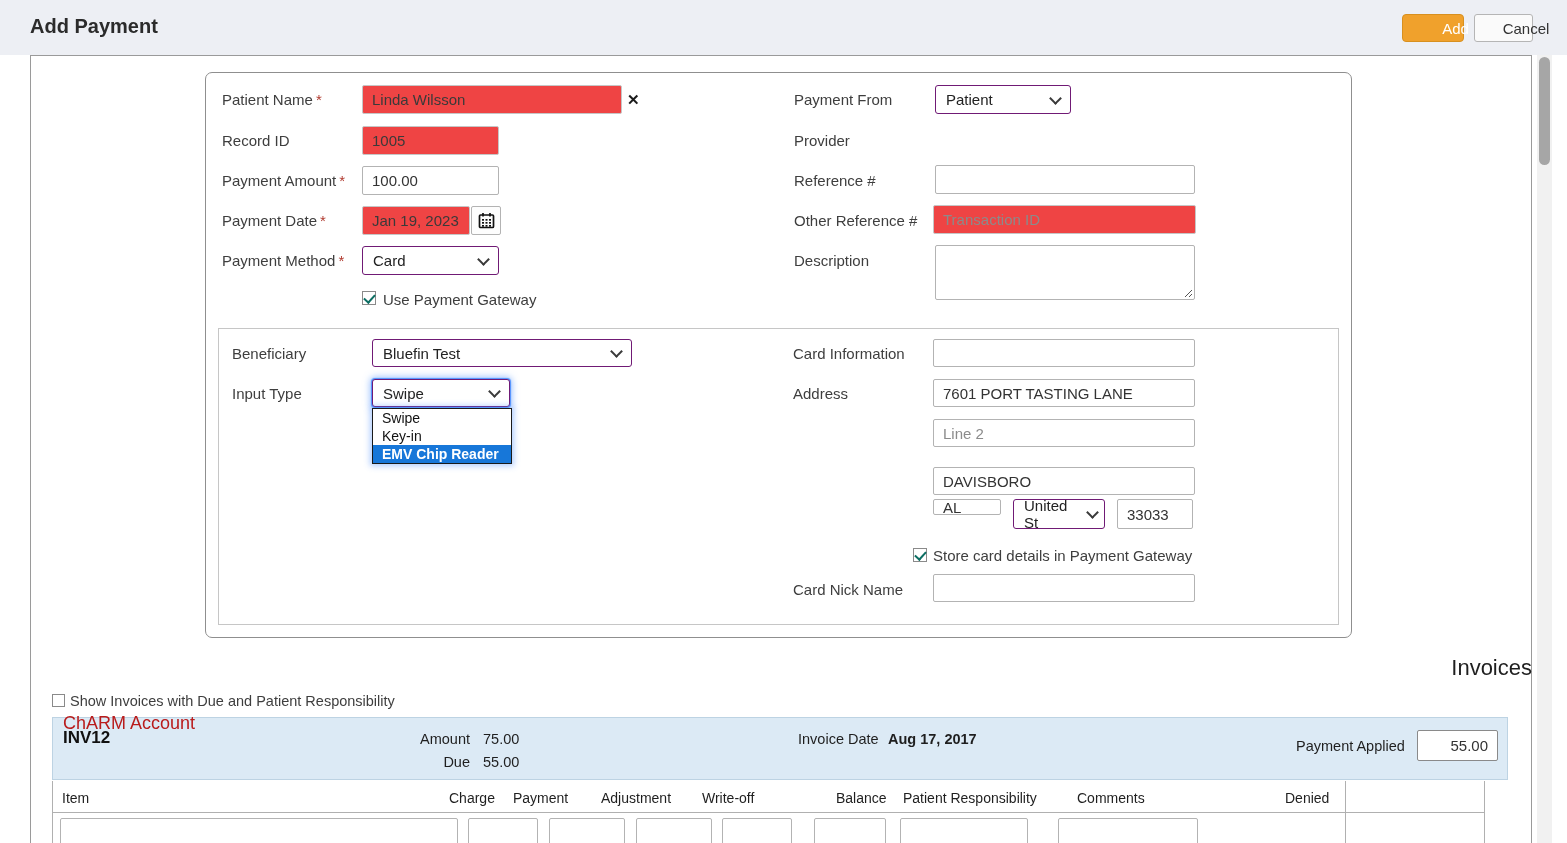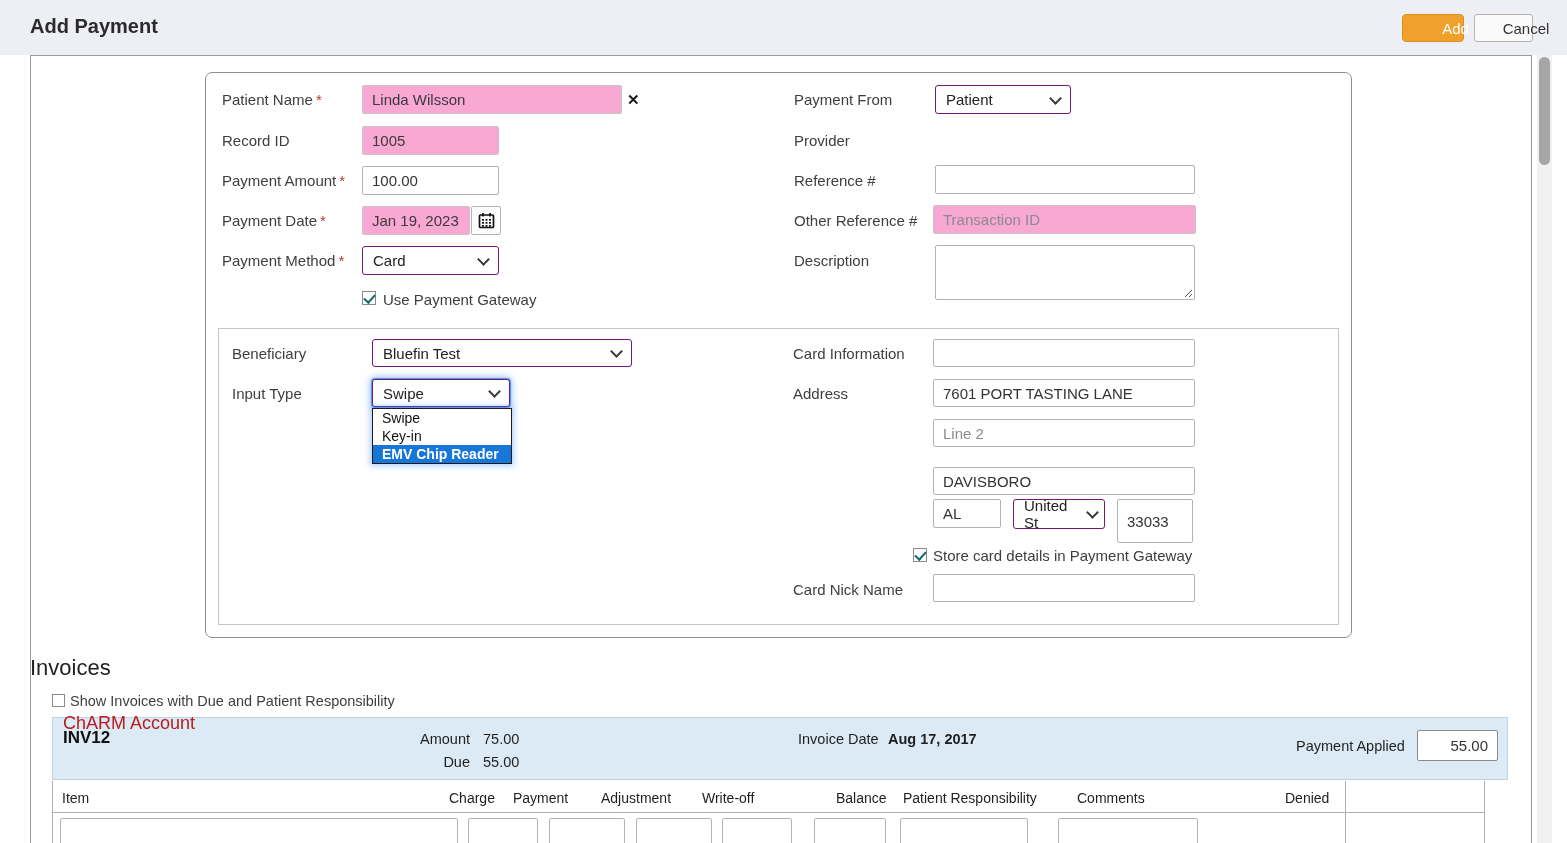--- a/index.html
+++ b/index.html
@@ -20,21 +20,21 @@
   
   .card{position:absolute;left:205px;top:72px;width:1147px;height:566px;background:#fff;
         border:1px solid #8f8f8f;border-radius:7px;box-sizing:border-box;}
   .inner{position:absolute;left:218px;top:328px;width:1121px;height:297px;background:#fff;
          border:1px solid #c6c6c6;box-sizing:border-box;}
   
   .lbl{position:absolute;font-size:15px;color:#3e3e3e;white-space:nowrap;}
   .req{color:#b0392e;margin-left:3px;}
   .inp{position:absolute;box-sizing:border-box;background:#fff;border:1px solid #b3b3b3;border-radius:2px;
        font-family:inherit;font-size:15px;color:#333;padding:0 9px;outline:none;}
-  .inp.gray{background:#f9a8d4;border-color:#c6c6c6;color:#3a3a3a;}
+  .inp.gray{background:#ef4444;border-color:#c6c6c6;color:#3a3a3a;}
   .inp::placeholder{color:#8b8b8b;opacity:1;}
   .inp.rt{text-align:right;border-color:#8a8a8a;}
   .sel{position:absolute;box-sizing:border-box;background:#fff;border:1px solid #701a75;border-radius:3px;
        display:flex;align-items:center;padding:0 26px 0 10px;font-size:15px;color:#222;cursor:pointer;}
   .chev{position:absolute;right:10px;top:50%;width:7px;height:7px;margin-top:-6px;
         border-right:2px solid #3a3a3a;border-bottom:2px solid #3a3a3a;transform:rotate(45deg);}
   .glow{box-shadow:0 0 1px 1px #4d90fe,0 0 7px 2px rgba(77,144,254,.55);}
   .menu{position:absolute;box-sizing:border-box;background:#fff;border:1px solid #1a1a1a;z-index:6;
         box-shadow:0 0 6px 2px rgba(77,144,254,.45);}
   .opt{height:18px;line-height:18px;padding-left:9px;font-size:14px;color:#111;cursor:pointer;}
@@ -43,21 +43,21 @@
   .cb.checked::after{content:"";position:absolute;left:1px;top:2px;width:9px;height:5px;
         border-left:2px solid #0c6e63;border-bottom:2px solid #0c6e63;transform:rotate(-48deg);}
   .cb.small{width:13px;height:13px;}
   .cblbl{position:absolute;font-size:15px;color:#3e3e3e;white-space:nowrap;}
   .clearx{position:absolute;font-size:15px;font-weight:bold;color:#1a1a1a;cursor:pointer;}
   .calbtn{position:absolute;box-sizing:border-box;background:#fdfdfd;border:1px solid #b3b3b3;border-radius:2px;
           display:flex;align-items:center;justify-content:center;cursor:pointer;}
   .tarea{position:absolute;box-sizing:border-box;background:#fff;border:1px solid #b3b3b3;border-radius:2px;}
   .rsz{position:absolute;right:1px;bottom:1px;}
   
-  .inv-title{position:absolute;left:30px;top:655px;width:1502px;text-align:left;font-size:22px;color:#1f1f1f;}
+  .inv-title{position:absolute;left:30px;top:655px;width:1502px;text-align:right;font-size:22px;color:#1f1f1f;}
   .invrow{position:absolute;left:52px;top:717px;width:1456px;height:63px;background:#dceaf5;
           border:1px solid #bdd3e3;box-sizing:border-box;}
   .inv-id{position:absolute;left:63px;top:728px;font-size:17px;font-weight:bold;color:#111;}
   .inv-acct{position:absolute;left:63px;top:713px;font-size:18px;color:#b91c1c;}
   .ival{position:absolute;font-size:14.5px;color:#1f1f1f;white-space:nowrap;}
   .ral{text-align:right;}
   .semib{font-weight:600;}
   .th{position:absolute;top:790px;font-size:14px;color:#1f1f1f;white-space:nowrap;}
   .hline{position:absolute;height:1px;background:#b0b0b0;}
   .vline{position:absolute;width:1px;background:#b0b0b0;}
@@ -189,26 +189,26 @@
     <span>Card Information</span>
   </div>
   <input class="inp" style="left: 933px; top: 339px; width: 262px; height: 28px;" readonly="" value="">
 
   <div class="lbl" style="left:793px;top:385px">
     <span>Address</span>
   </div>
   <input class="inp" style="left: 933px; top: 379px; width: 262px; height: 28px;" readonly="" value="7601 PORT TASTING LANE">
   <input class="inp" style="left: 933px; top: 419px; width: 262px; height: 28px;" readonly="" placeholder="Line 2">
   <input class="inp" style="left: 933px; top: 459px; width: 262px; height: 28px; margin-top: 8px;" readonly="" value="DAVISBORO">
-  <input class="inp" style="left: 933px; top: 499px; width: 68px; height: 29px;" readonly="" value="AL">
+  <input class="inp" style="left: 933px; top: 499px; width: 68px; height: 16px;" readonly="" value="AL">
   <div class="sel" style="left:1013px;top:499px;width:92px;height:30px;padding-right:22px">
     <span>United St</span>
     <i class="chev" style="right:7px"></i>
   </div>
-  <input class="inp" style="left: 1117px; top: 499px; width: 76px; height: 44px;" readonly="" value="33033">
+  <input class="inp" style="left: 1117px; top: 499px; width: 76px; height: 30px;" readonly="" value="33033">
 
   <div class="cb checked" style="left:913px;top:548px"></div>
   <div class="cblbl" style="left:933px;top:547px">Store card details in Payment Gateway</div>
 
   <div class="lbl" style="left:793px;top:581px">
     <span>Card Nick Name</span>
   </div>
   <input class="inp" style="left: 933px; top: 574px; width: 262px; height: 28px;" readonly="" value="">
 
   <div class="inv-title">Invoices</div>

